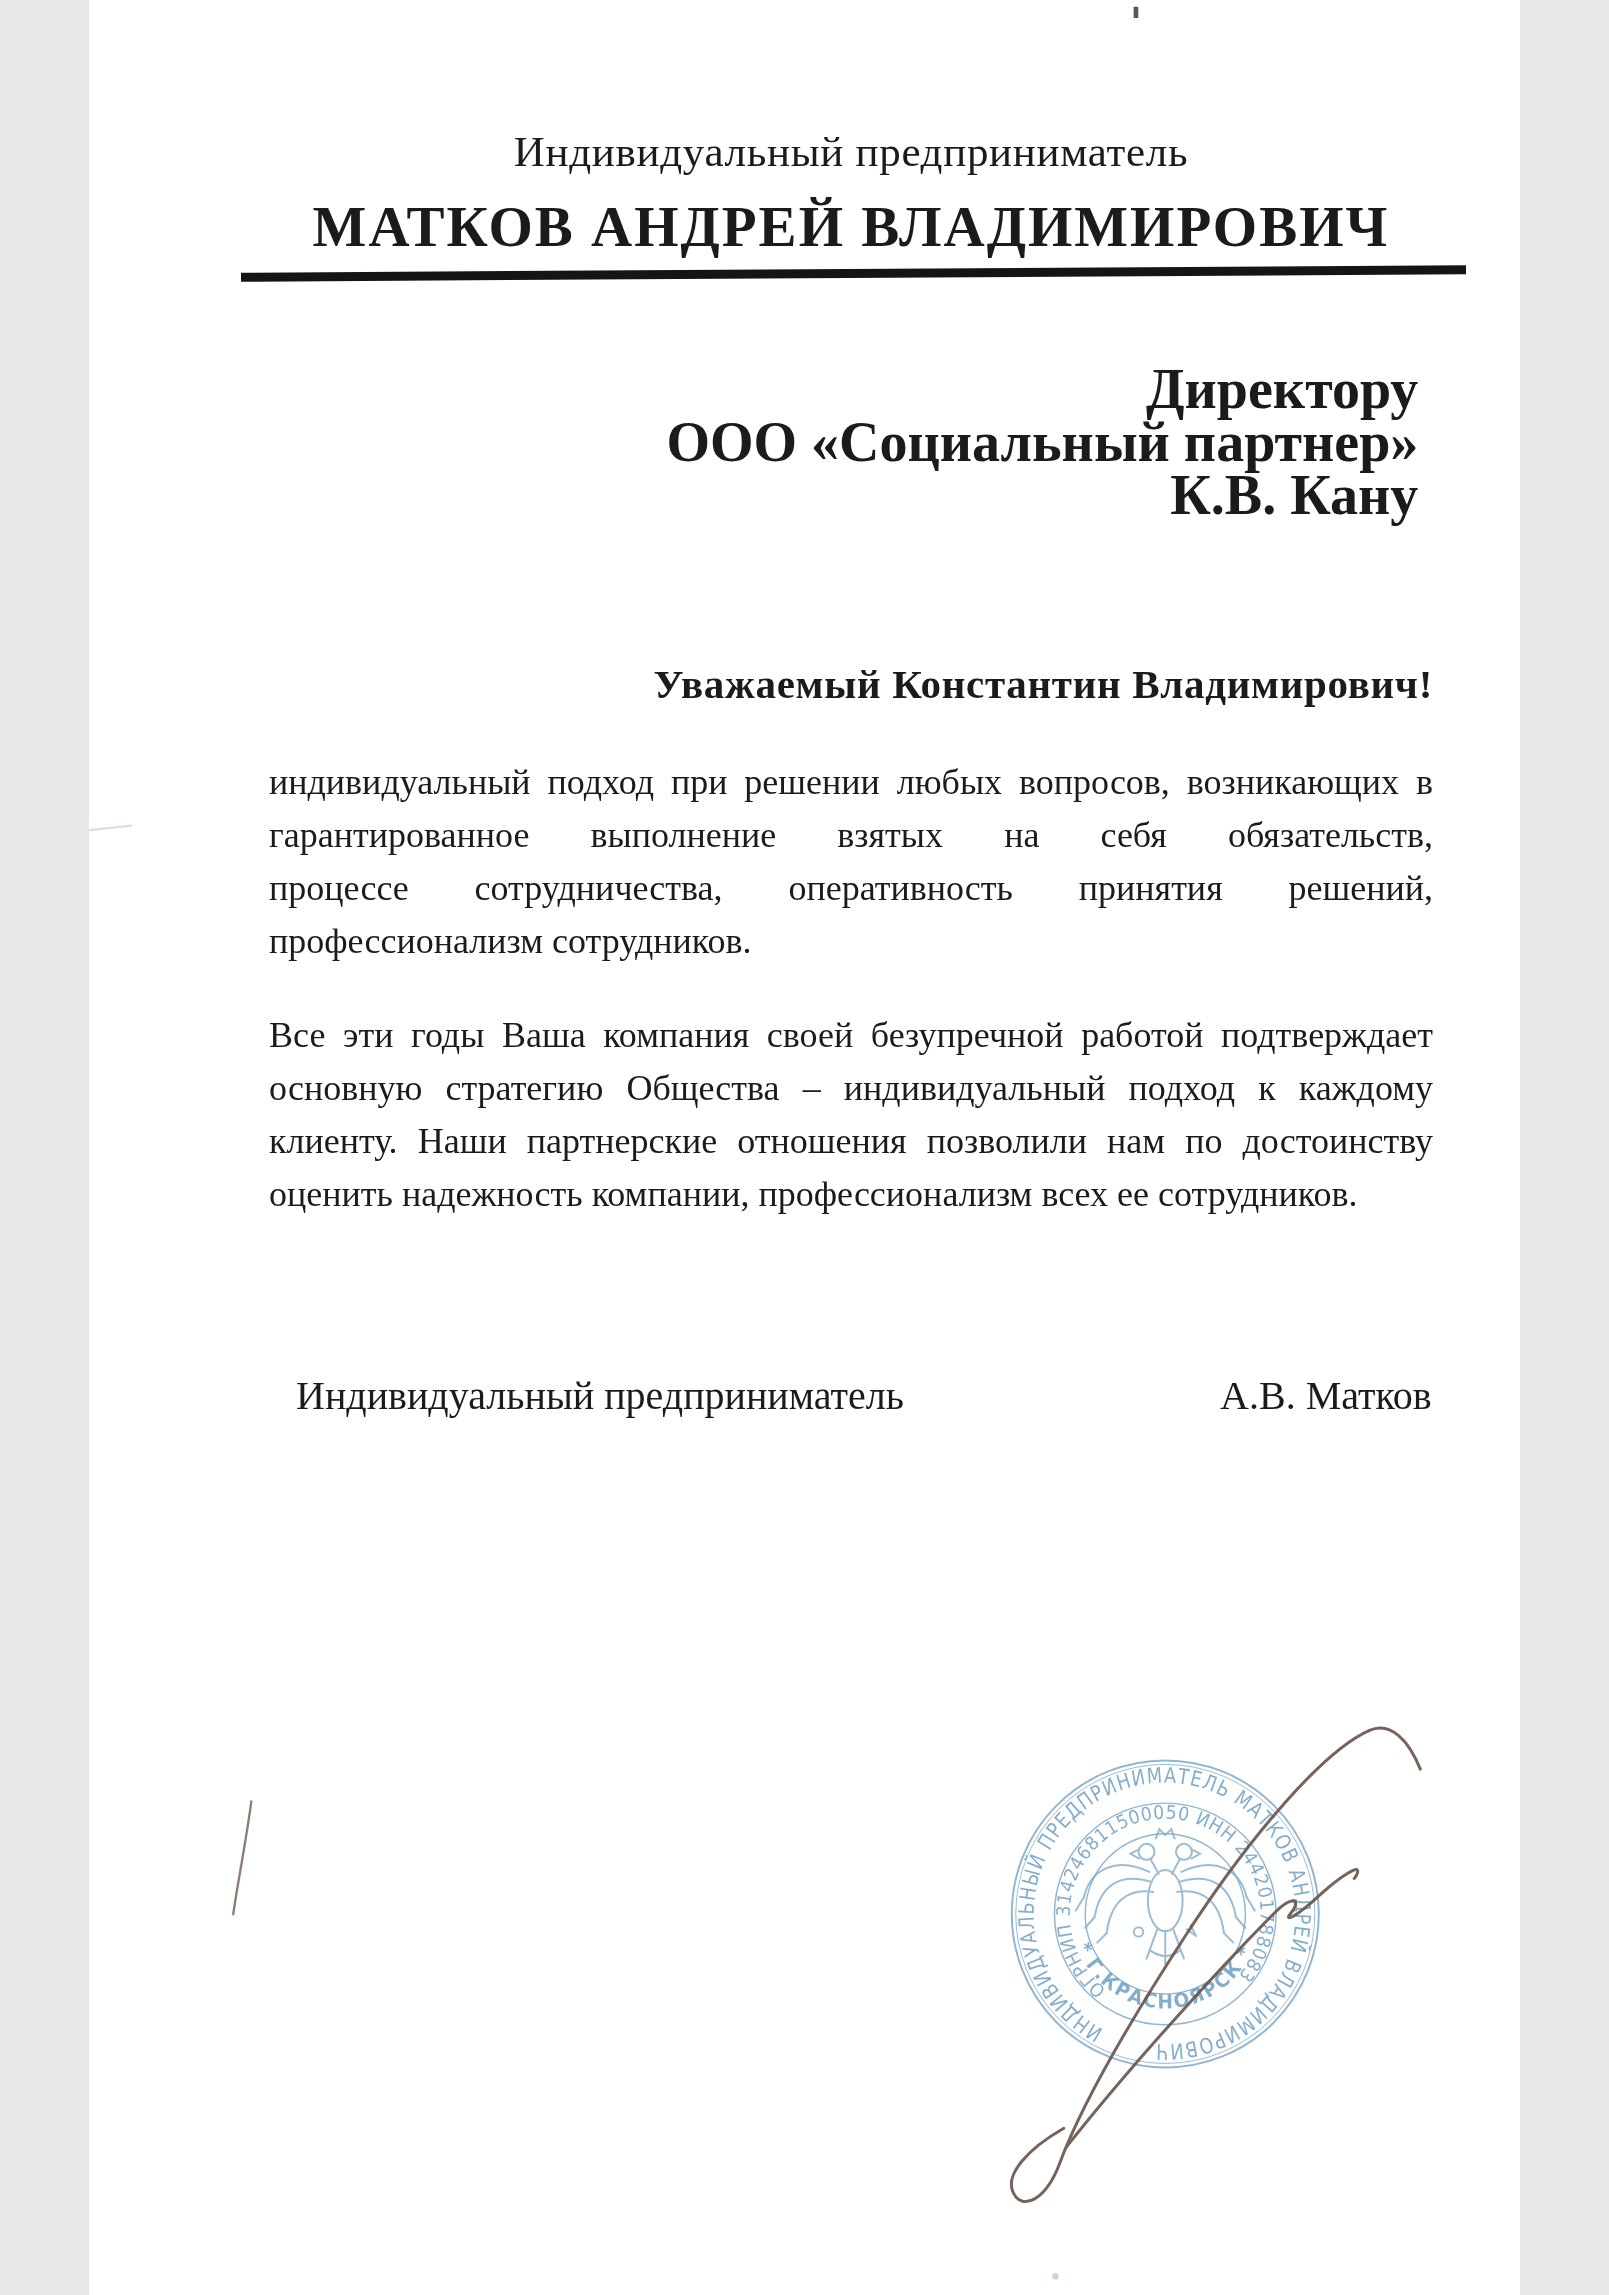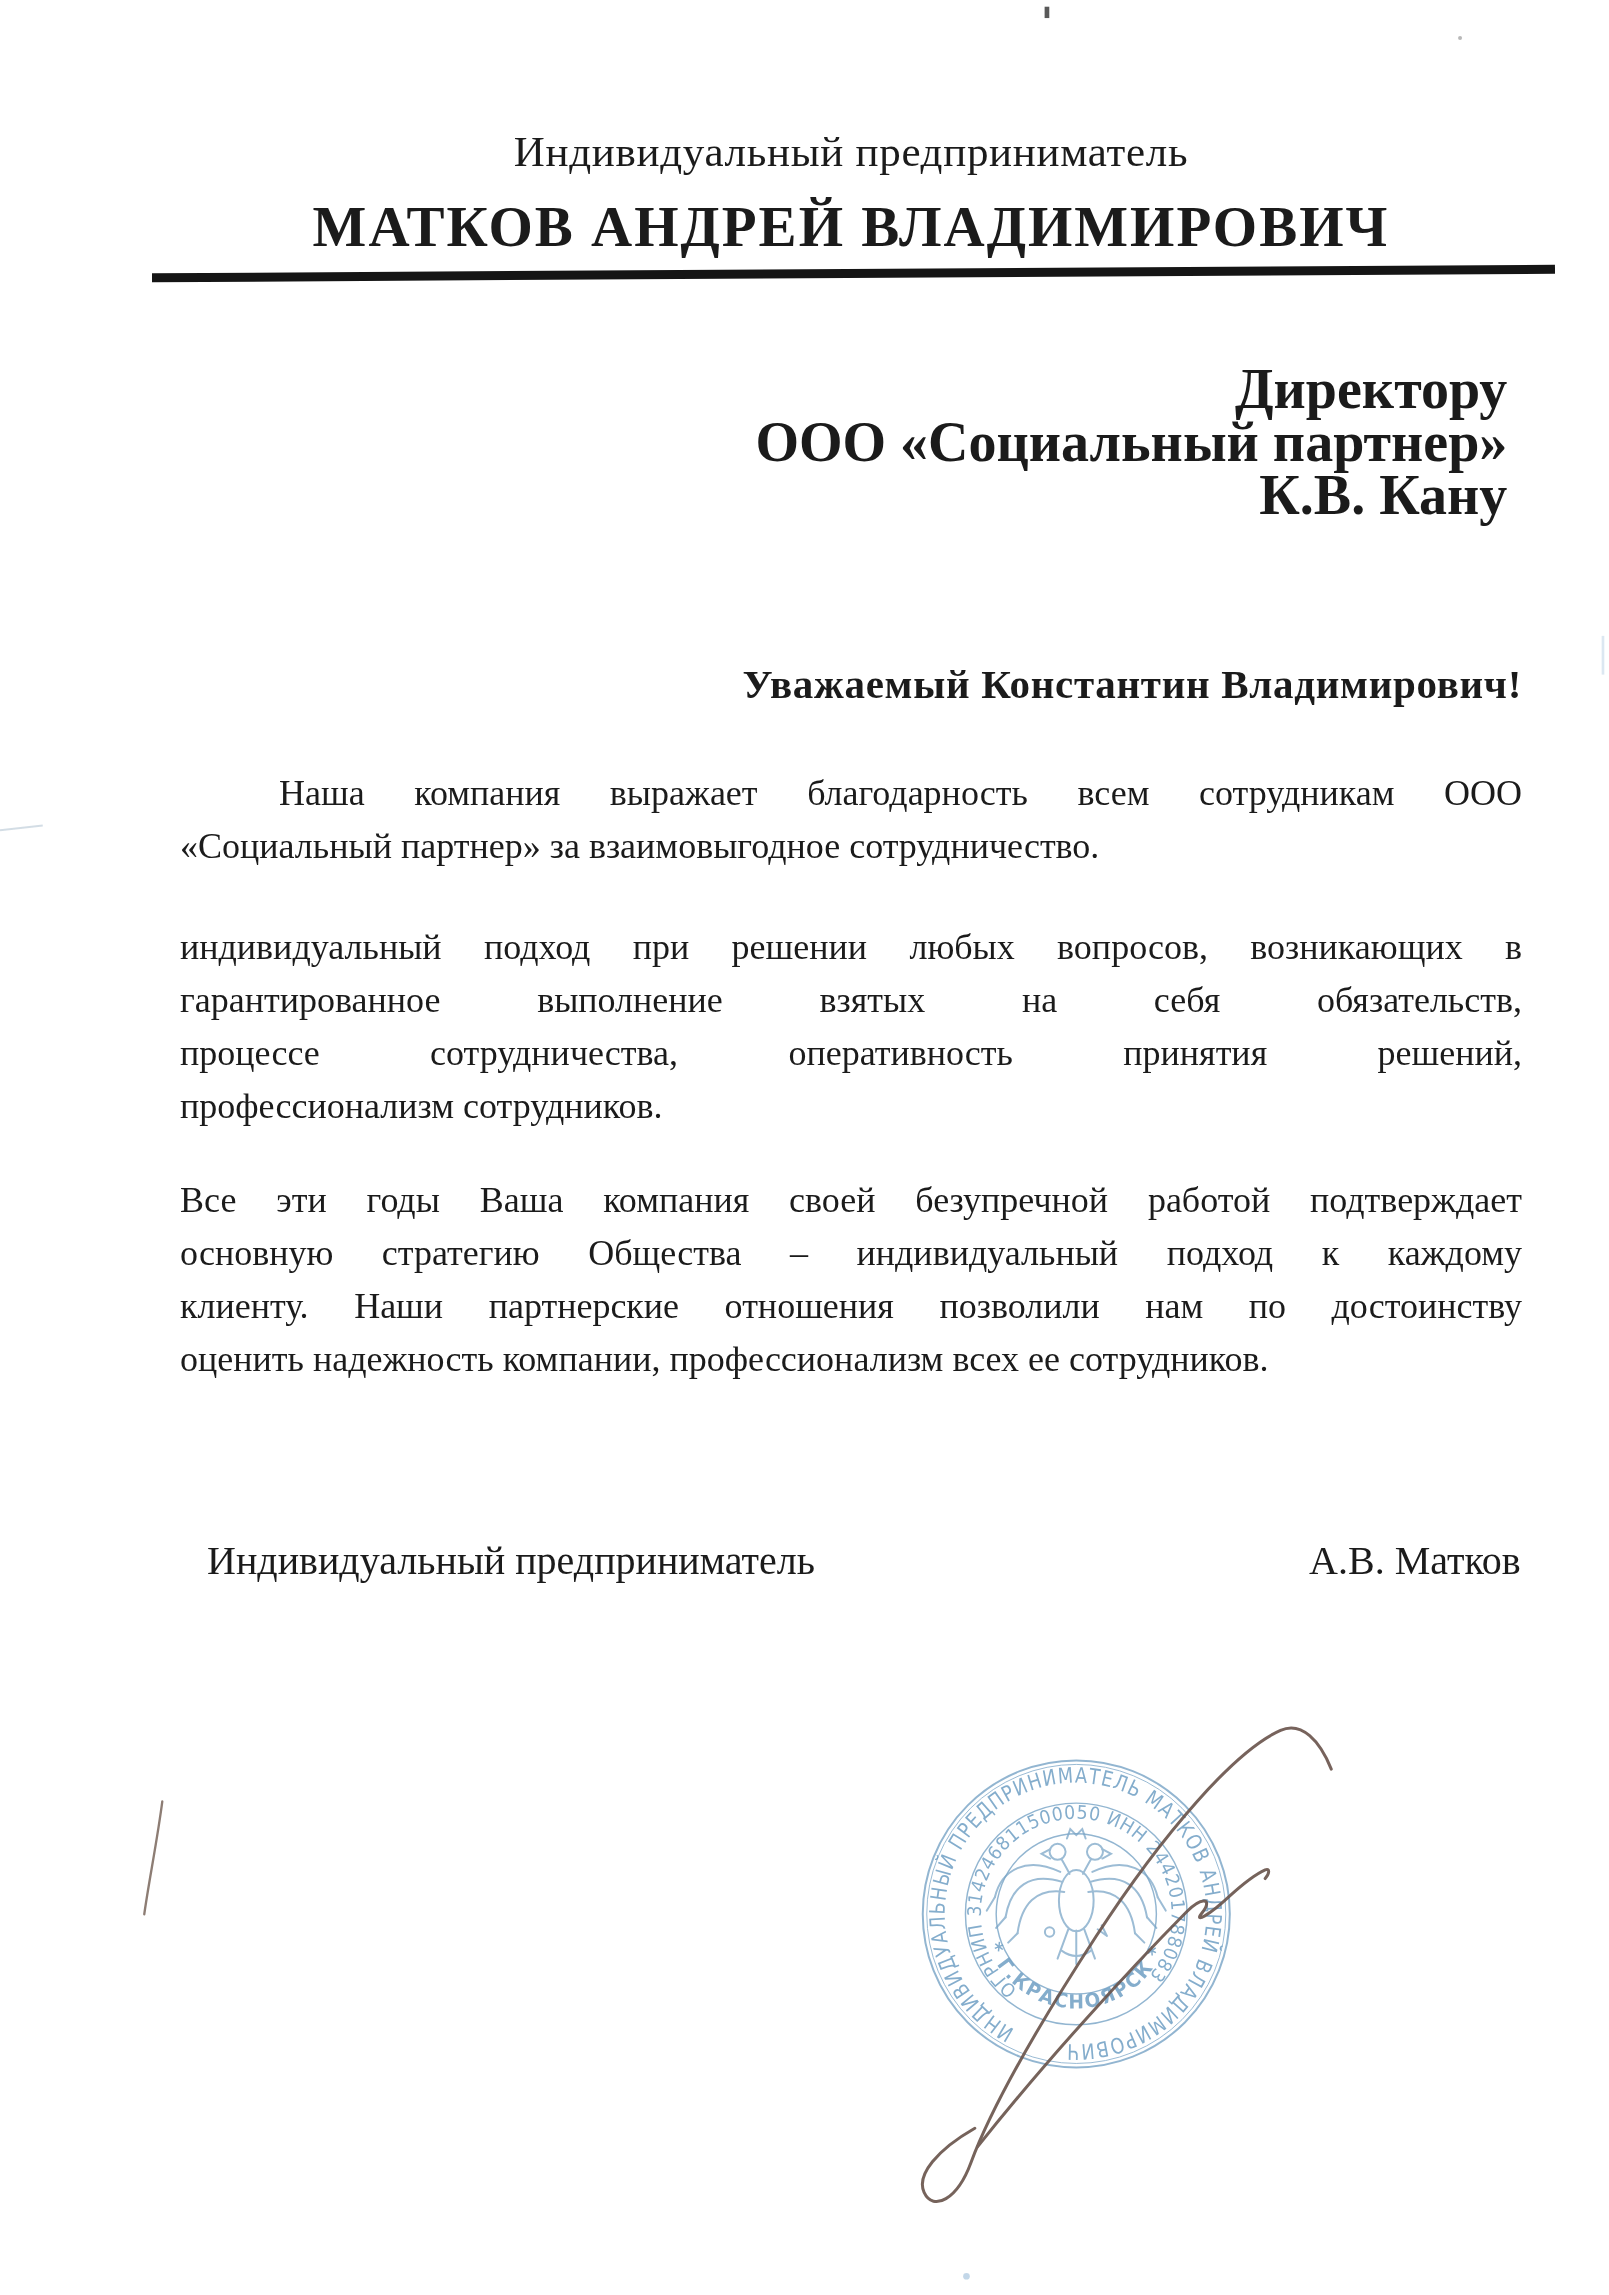--- a/index.html
+++ b/index.html
@@ -1,18 +1,18 @@
 <!DOCTYPE html>
 <html lang="ru" style="font-size:10.7px"><head>
 <meta charset="utf-8">
 <style>
   html,body{margin:0;padding:0;background:#e8e8e8;}
   .page{
     position:relative;
-    width:1609px;height:2295px;
+    width:1431px;height:2295px;
     margin:0 auto;
     background:#ffffff;
     color:#1b1b1b;
     font-family:"Liberation Serif", serif;
     overflow:hidden;
     box-sizing:border-box;
     padding:0 87px 0 180px;
   }
   
   .letterhead{ padding-top:127px; text-align:center; }
@@ -62,24 +62,20 @@
   <div class="rule"></div>
 
   <div class="recipient">
       <div class="line">Директору</div>
       <div class="line">ООО «Социальный партнер»</div>
       <div class="line last">К.В. Кану</div>
     </div>
 
   <div class="salutation">Уважаемый Константин Владимирович!</div>
 
-  <div class="para p1 indent-first">
-      <div class="line">Наша компания выражает благодарность всем сотрудникам ООО</div>
-      <div class="line last">«Социальный партнер» за взаимовыгодное сотрудничество.</div>
-    </div>
   <div class="para p2">
       <div class="line">индивидуальный подход при решении любых вопросов, возникающих в</div>
       <div class="line">гарантированное выполнение взятых на себя обязательств,</div>
       <div class="line">процессе сотрудничества, оперативность принятия решений,</div>
       <div class="line last">профессионализм сотрудников.</div>
     </div>
   <div class="para p3">
       <div class="line">Все эти годы Ваша компания своей безупречной работой подтверждает</div>
       <div class="line">основную стратегию Общества – индивидуальный подход к каждому</div>
       <div class="line">клиенту. Наши партнерские отношения позволили нам по достоинству</div>

